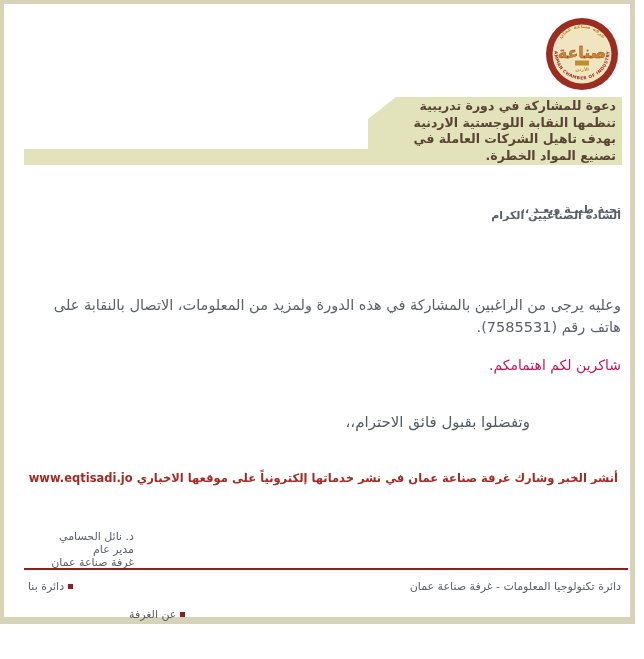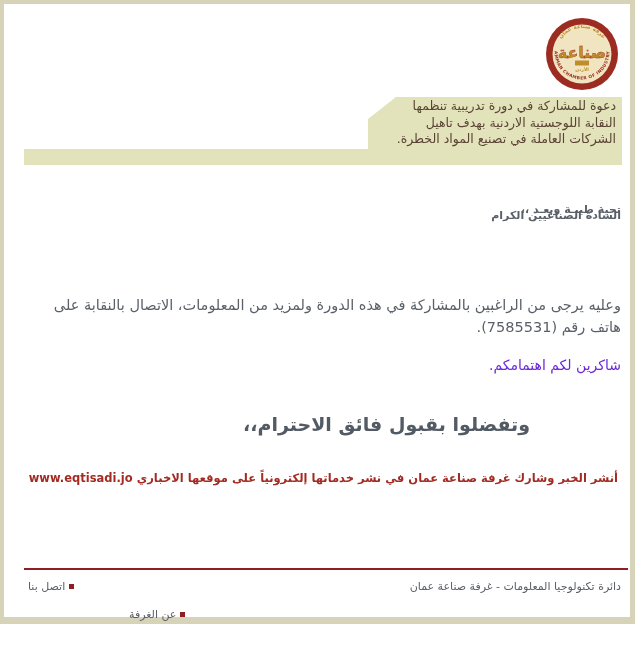--- a/index.html
+++ b/index.html
@@ -17,32 +17,32 @@
 
   
   .title-box {
     position:absolute; left:364px; top:93px; width:254px; height:68px;
     background:#e2e2bb;
     clip-path: polygon(28px 0, 100% 0, 100% 100%, 0 100%, 0 22px);
   }
   .title-box .txt {
     position:absolute; right:6px; top:1px; width:225px;
     direction:rtl; text-align:right;
-    color:#5a4334; font-size:12.5px; line-height:16.5px; font-weight:400;
+    color:#5a4334; font-size:12.5px; line-height:16.5px; font-weight:700;
   }
   .title-strip { position:absolute; left:20px; top:145px; width:344px; height:16px; background:#e2e2bb; }
 
   
   .rtl { direction:rtl; text-align:right; }
   .salutation { position:absolute; right:9px; top:185px; font-size:11px; font-weight:bold; color:#5a6069;margin-top:20px; }
   .greeting   { position:absolute; right:9px; top:199px; font-size:11px; font-weight:bold; color:#5a6069; }
   .para1 { position:absolute; left:16px; right:9px; top:217px; font-size:14.5px; line-height:22px; color:#5a6069; }
   .para2 { position:absolute; left:16px; right:9px; top:290px; font-size:14.5px; line-height:22px; color:#5a6069; }
-  .thanks { position:absolute; right:9px; top:353px; font-size:14px; color:#6d28d9; }
-  .closing { position:absolute; right:100px; top:409px; font-size:19px; font-weight:bold; color:#525a63; }
+  .thanks { position:absolute; right:9px; top:353px; font-size:14px; color:#be185d; }
+  .closing { position:absolute; right:100px; top:409px; font-size:15px; font-weight:normal; color:#525a63; }
 
   .promo { position:absolute; right:12px; top:467px; font-size:11.5px; font-weight:bold; color:#a32b22; direction:rtl; text-align:right; }
   .promo .url { direction:ltr; unicode-bidi:embed; display:inline-block; margin-inline-start:3px; color:#a32b22; text-decoration:none; cursor:pointer; }
 
   
   .signature { position:absolute; left:20px; top:526px; width:110px; direction:rtl; text-align:right; font-size:11px; line-height:13px; color:#5a6069; }
   .signature div { white-space:nowrap; }
 
   .rule { position:absolute; left:20px; right:2px; top:564px; height:2px; background:#8e1e24; }
 
@@ -86,27 +86,32 @@
     <div class="greeting rtl">تحية طيبـة وبعـد ،،</div>
     <div class="para2 rtl">وعليه يرجى من الراغبين بالمشاركة في هذه الدورة ولمزيد من المعلومات، الاتصال بالنقابة على هاتف رقم (7585531).</div>
     <div class="thanks rtl">شاكرين لكم اهتمامكم.</div>
     <div class="closing rtl">وتفضلوا بقبول فائق الاحترام،،</div>
 
     <div class="promo">
       <span>أنشر الخبر وشارك غرفة صناعة عمان في نشر خدماتها إلكترونياً على موقعها الاخباري</span>
       <span class="url">www.eqtisadi.jo</span>
     </div>
 
+    <div class="signature">
+      <div>د. نائل الحسامي</div>
+      <div>مدير عام</div>
+      <div>غرفة صناعة عمان</div>
+    </div>
 
     <div class="rule"></div>
 
     <div class="footer-org">دائرة تكنولوجيا المعلومات - غرفة صناعة عمان</div>
     <div class="footer-link about">
       <span class="bullet"></span>
       <span>عن الغرفة</span>
     </div>
     <div class="footer-link contact">
       <span class="bullet"></span>
-      <span>اتصل بنا</span>
+      <span>دائرة بنا</span>
     </div>
 
   </div>
 </div>
 
 </body></html>

